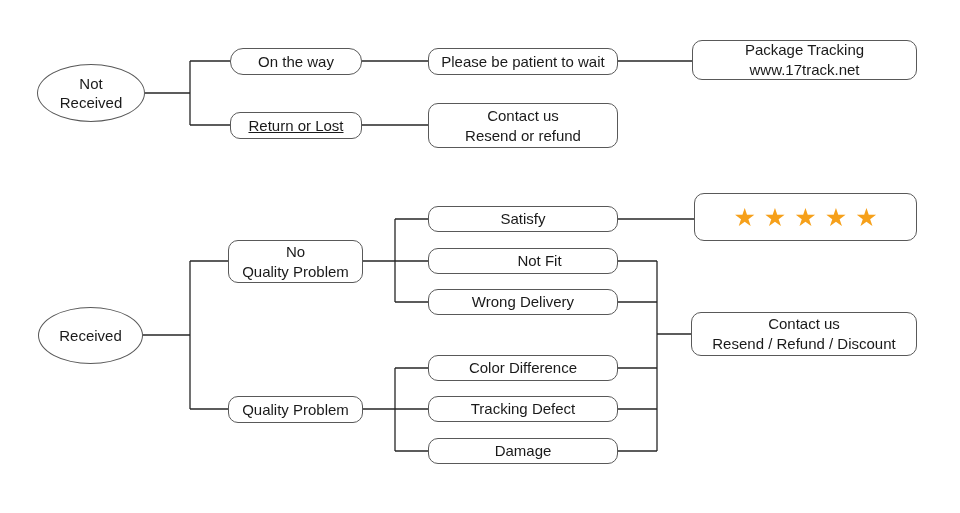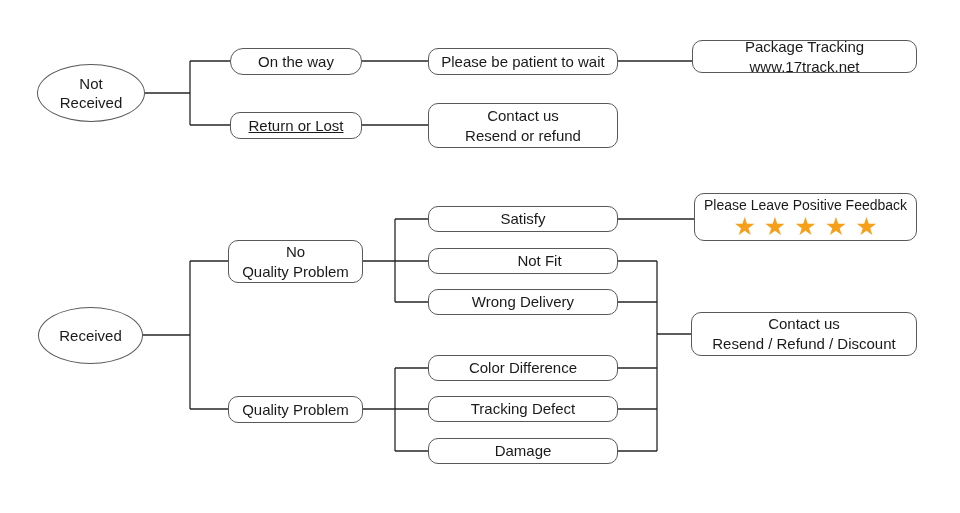--- a/index.html
+++ b/index.html
@@ -79,21 +79,21 @@
   </div>
 
   <div class="node box" style="left:230px; top:48px; width:132px; height:27px;border-radius:13px;">
     <span>On the way</span>
   </div>
 
   <div class="node box" style="left:428px; top:48px; width:190px; height:27px;">
     <span>Please be patient to wait</span>
   </div>
 
-  <div class="node box" style="left:692px; top:40px; width:225px; height:33px;justify-content:center;">
+  <div class="node box" style="left:692px; top:40px; width:225px; height:40px;justify-content:center;">
     <span>Package Tracking</span>
     <span>www.17track.net</span>
   </div>
 
   <div class="node box" style="left:230px; top:112px; width:132px; height:27px;text-decoration:underline;">
     <span>Return or Lost</span>
   </div>
 
   <div class="node box" style="left:428px; top:103px; width:190px; height:45px;">
     <span>Contact us</span>
@@ -131,21 +131,20 @@
 
   <div class="node box" style="left:428px; top:396px; width:190px; height:26px;">
     <span>Tracking Defect</span>
   </div>
 
   <div class="node box" style="left:428px; top:438px; width:190px; height:26px;">
     <span>Damage</span>
   </div>
 
   <div class="node box" style="left:694px; top:193px; width:223px; height:48px;">
-    <span class="feedback-title">Please Leave Positive Feedback</span>
     <span class="stars">
       <span class="star">★</span>
       <span class="star">★</span>
       <span class="star">★</span>
       <span class="star">★</span>
       <span class="star">★</span>
     </span>
   </div>
 
   <div class="node box" style="left:691px; top:312px; width:226px; height:44px;">

